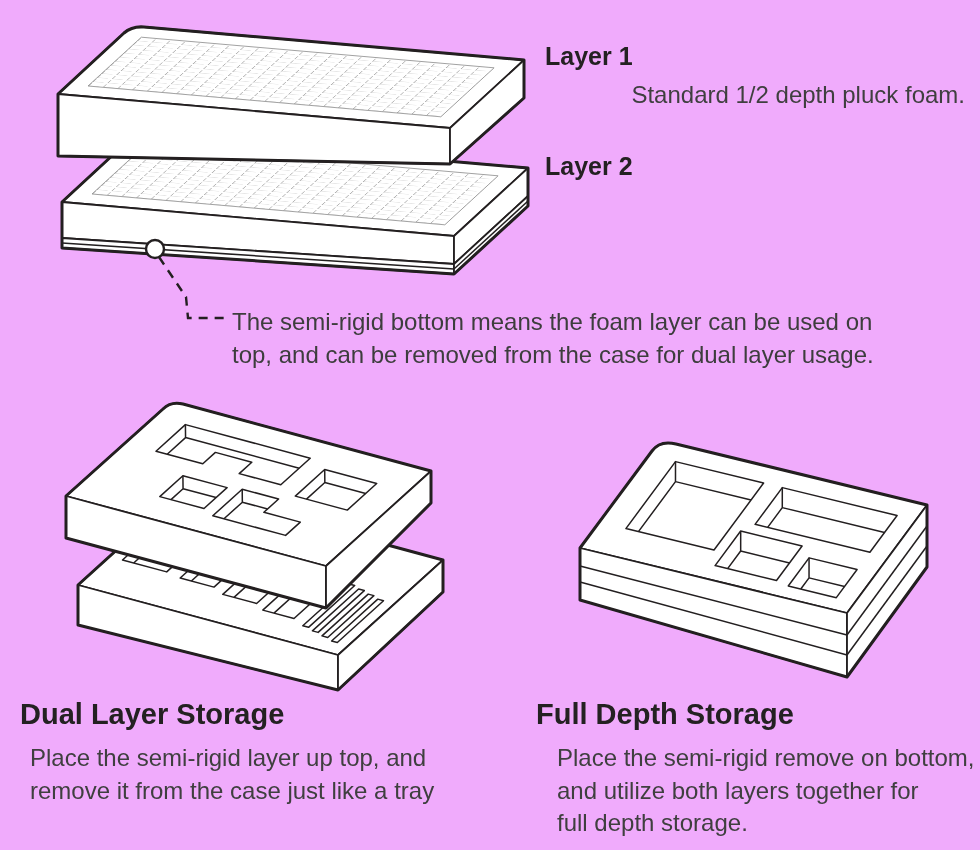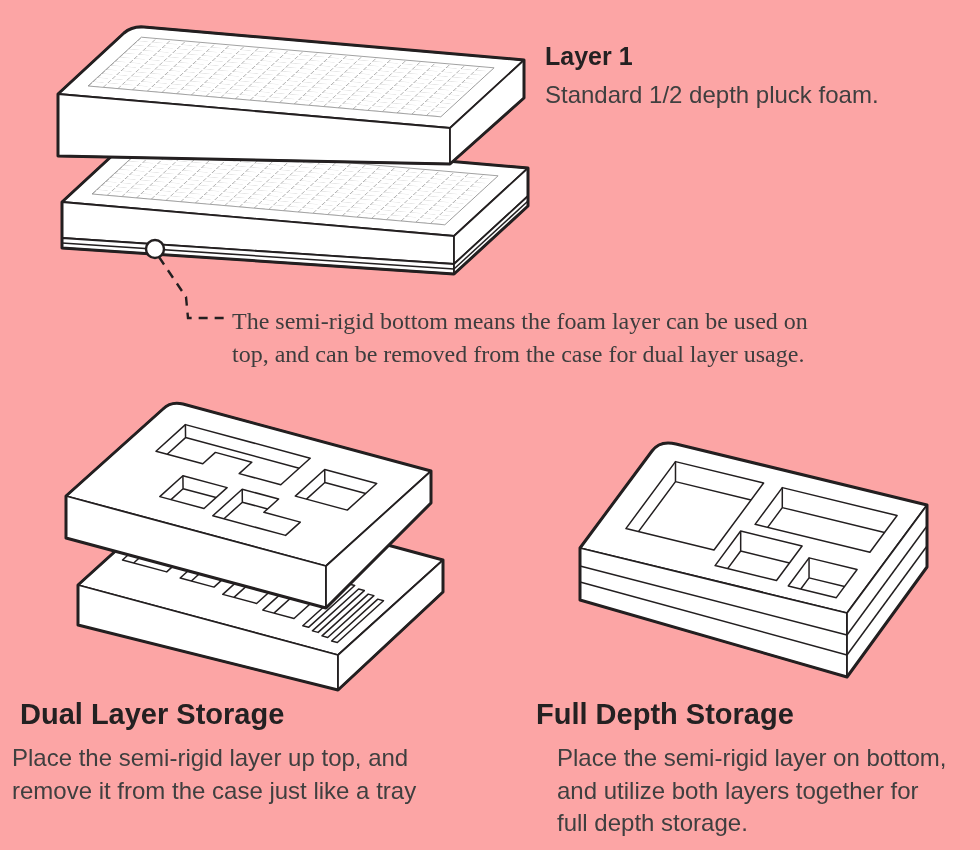--- a/index.html
+++ b/index.html
@@ -1,29 +1,29 @@
 <!DOCTYPE html>
 <html><head>
 <meta charset="utf-8">
 <style>
   html,body{margin:0;padding:0;background:#ffffff;}
   #canvas{
-    position:relative;width:980px;height:850px;background:#fca5a5;overflow:hidden;
+    position:relative;width:980px;height:850px;background:#f0abfc;overflow:hidden;
     font-family:"Liberation Sans","DejaVu Sans",sans-serif;color:#3f3f3f;
   }
   .abs{position:absolute;}
   svg{display:block;}
   .ve{vector-effect:non-scaling-stroke;}
   .face{fill:#ffffff;stroke:#231f20;stroke-width:1.8;stroke-linejoin:round;}
   .outline{fill:none;stroke:#231f20;stroke-width:3;stroke-linejoin:round;stroke-linecap:round;}
   .inner{fill:none;stroke:#231f20;stroke-width:1.5;stroke-linejoin:round;}
   .cav{fill:none;stroke:#231f20;stroke-width:1.5;stroke-linejoin:round;}
   .gridpoly{stroke:#8a8a8a;stroke-width:0.8;}
   .layer-title{margin:0;font-size:25px;font-weight:bold;color:#242122;letter-spacing:0;}
-  .layer-desc{margin:7px 0 0;font-size:24px;color:#3f3f3f;line-height:33px;}
+  .layer-desc{margin:7px 0 0;font-size:24px;color:#3f3f3f;line-height:33px;text-align:right;}
   .layer-desc strong{color:#242122;}
   .callout-text{font-size:24px;color:#3d3d3d;line-height:33px;}
   .section-heading{margin:0;font-size:29px;font-weight:bold;color:#242122;}
   .section-body{font-size:24px;color:#3f3f3f;line-height:32.5px;}
 </style>
 </head>
 <body>
 
 <div id="canvas">
 
@@ -60,23 +60,24 @@
     <polyline points="131,251 158,291 160,312 196,312" fill="none" stroke="#231f20" stroke-width="2.4" stroke-dasharray="9 7"></polyline>
     <circle cx="127" cy="243" r="9" fill="#ffffff" stroke="#231f20" stroke-width="2.4"></circle>
   </svg>
 
   <div class="abs" style="left:545px;top:42px;width:420px;">
     <h3 class="layer-title">Layer 1</h3>
     <p class="layer-desc">Standard 1/2 depth pluck foam.</p>
   </div>
 
   <div class="abs" style="left:545px;top:152px;width:430px;">
+    <h3 class="layer-title">Layer 2</h3>
   </div>
 
-  <div class="abs callout-text" style="left:232px;top:305px;width:710px;font-family:Liberation Serif, serif;">
+  <div class="abs callout-text" style="left:232px;top:305px;width:710px;">
     <div>The semi-rigid bottom means the foam layer can be used on</div>
     <div>top, and can be removed from the case for dual layer usage.</div>
   </div>
 
   <svg class="abs" style="left:28px;top:380px;" width="430" height="320" viewBox="0 0 430 320">
 
     <g>
       <path class="face" d="M50,205 L146,118 Q155,110 167,113 L415,180 L310,275 Z"></path>
       <polygon class="face" points="50,205 310,275 310,310 50,245"></polygon>
       <polygon class="face" points="310,275 415,180 415,212 310,310"></polygon>
@@ -137,27 +138,27 @@
         <rect class="cav ve" x="0.75" y="0.10" width="0.18" height="0.26"></rect>
         <path class="cav ve" d="M0.75,0.36 L0.797,0.203 M0.797,0.203 L0.93,0.203 M0.797,0.203 L0.797,0.10"></path>
       </g>
       <path class="outline" d="M25,133 L97,36 Q105,25 121,29 L372,90 L372,152 L292,262 L25,185 Z"></path>
     </g>
   </svg>
 
   <div class="abs" style="left:20px;top:698px;width:430px;">
     <h2 class="section-heading">Dual Layer Storage</h2>
   </div>
-  <div class="abs section-body" style="left:12px;top:742px;width:440px;">
+  <div class="abs section-body" style="left:30px;top:742px;width:440px;">
     <div>Place the semi-rigid layer up top, and</div>
     <div>remove it from the case just like a tray</div>
   </div>
 
   <div class="abs" style="left:536px;top:698px;width:400px;">
     <h2 class="section-heading">Full Depth Storage</h2>
   </div>
   <div class="abs section-body" style="left:557px;top:742px;width:420px;">
-    <div>Place the semi-rigid layer on bottom,</div>
+    <div>Place the semi-rigid remove on bottom,</div>
     <div>and utilize both layers together for</div>
     <div>full depth storage.</div>
   </div>
 
 </div>
 
 </body></html>

